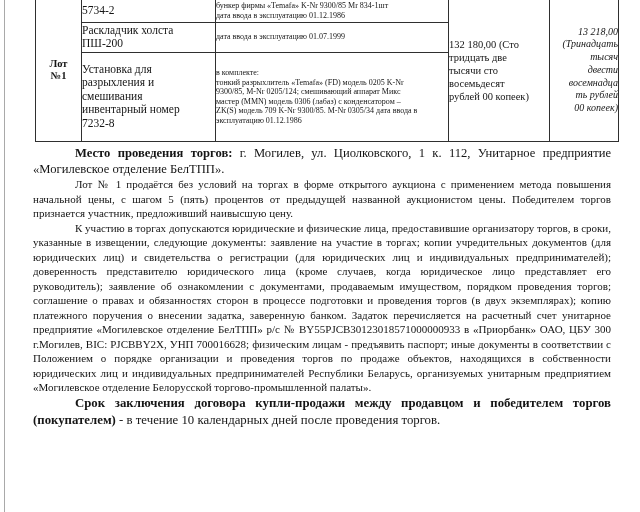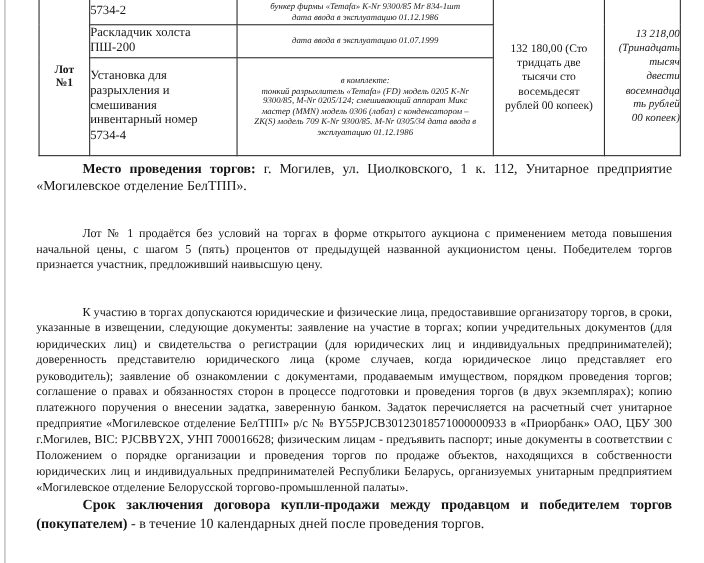--- a/index.html
+++ b/index.html
@@ -19,40 +19,40 @@
   table.lots tr:first-child td{border-top:none;}
   td.lot-col{
     width:45px;text-align:center;font-weight:bold;font-size:10.5px;line-height:12px;
     white-space:pre-line;vertical-align:top;padding-top:32px;
   }
   td.name-col{
     width:133px;font-size:11.5px;line-height:13.5px;text-align:left;
     padding:2px 2px 2px 5px;white-space:pre-line;margin-left:28px;
   }
   td.desc-col{
-    width:232px;font-size:8px;line-height:9.5px;text-align:center;
-    white-space:pre-line;padding:1px 2px;font-style:italic;
+    width:232px;font-size:8px;line-height:9.5px;text-align:left;
+    white-space:pre-line;padding:1px 2px;
   }
   td.price-col{
-    width:100px;font-size:10.5px;line-height:13px;text-align:center;
+    width:100px;font-size:10.5px;line-height:13px;
     white-space:pre-line;vertical-align:top;padding-top:21px;
   }
   td.deposit-col{
     width:68px;font-size:10px;line-height:12.7px;text-align:right;
     white-space:pre-line;vertical-align:top;padding-top:11px;font-style:italic;
   }
   tr.r1{height:22px;}
   tr.r2{height:30px;}
   tr.r3{height:89px;}
   .body-text{
     position:absolute;left:33px;top:145px;width:578px;
   }
   .body-text p{margin:0;text-align:justify;text-indent:42px;}
   p.pbig{font-size:12.6px;line-height:16px;}
-  p.psmall{font-size:11px;line-height:14.5px;margin-top:28px;}
+  p.psmall{font-size:11px;line-height:14.5px;}
   p.pbold{font-size:12.8px;line-height:17px;font-weight:bold;}
   p.pbold .rest{font-weight:normal;}
   b.lead{font-weight:bold;}
 </style>
 </head>
 <body>
 
 <div class="page">
 
   <div class="scan-edge"></div>
@@ -81,21 +81,21 @@
     <tr class="r2">
       <td class="name-col">Раскладчик холста
 ПШ-200</td>
       <td class="desc-col">дата ввода в эксплуатацию 01.07.1999</td>
     </tr>
     <tr class="r3">
       <td class="name-col">Установка для
 разрыхления и
 смешивания
 инвентарный номер
-5734-4</td>
+7232-8</td>
       <td class="desc-col">в комплекте:
 тонкий разрыхлитель «Temafa» (FD) модель 0205 K-Nr
 9300/85, M-Nr 0205/124; смешивающий аппарат Микс
 мастер (MMN) модель 0306 (лабаз) с конденсатором –
 ZK(S) модель 709 K-Nr 9300/85. M-Nr 0305/34 дата ввода в
 эксплуатацию 01.12.1986</td>
     </tr>
   </tbody>
     </table>
 

